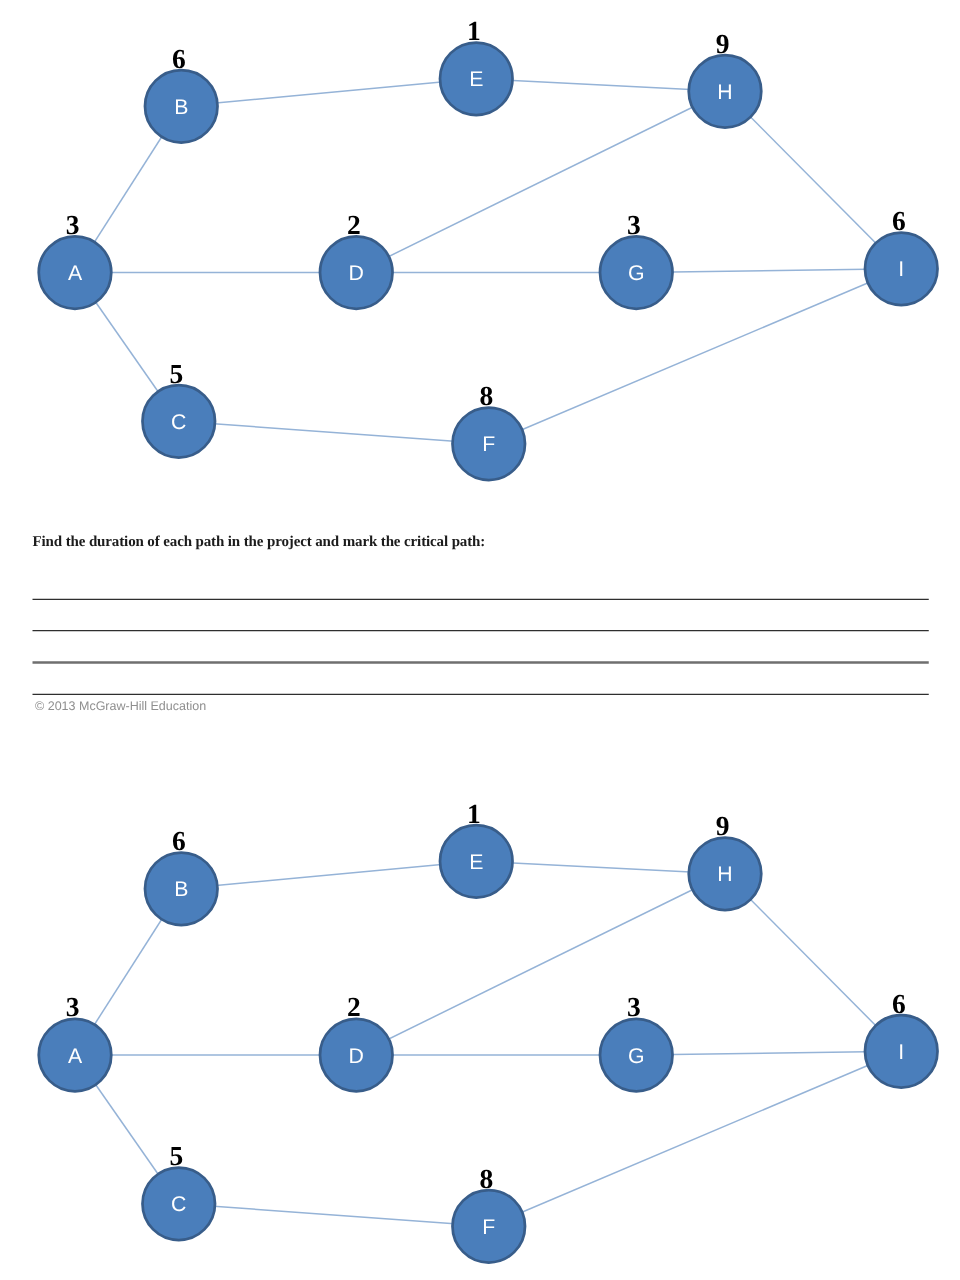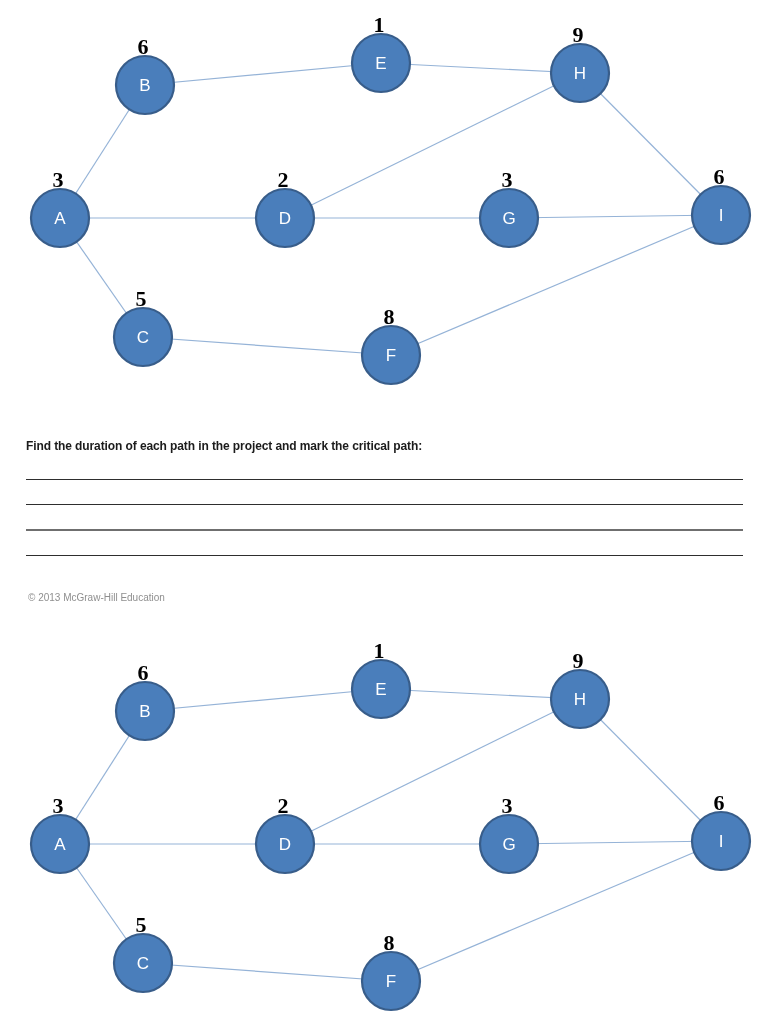--- a/index.html
+++ b/index.html
@@ -15,34 +15,35 @@
   #diagram-bottom { top: 626px; }
 
   svg text { font-family: "Liberation Sans", sans-serif; }
   .node-letter { font-size: 17px; fill: #ffffff; }
   .node-duration {
     font-family: "Liberation Serif", serif;
     font-weight: bold; font-size: 22px; fill: #000000;
   }
 
   .question {
-    position: absolute; left: 26px; top: 439px;
+    position: absolute; left: 26px; top: 426px;
     font-size: 12px; font-weight: bold; color: #1c1c1c;
     letter-spacing: -0.1px;
+    font-family: Liberation Serif, serif;
   }
   .answer-line {
     position: absolute; left: 26px; width: 717px; height: 0;
   }
   .answer-line.l1 { top: 479px; border-top: 1.5px solid #2e2e2e; }
   .answer-line.l2 { top: 504px; border-top: 1.5px solid #2e2e2e; }
   .answer-line.l3 { top: 529px; border-top: 2.5px solid #6f6f6f; }
   .answer-line.l4 { top: 555px; border-top: 1.5px solid #2e2e2e; }
   .footer {
     position: absolute; left: 28px; top: 560px;
-    font-size: 10px; color: #8f8f8f; margin-top: 32px;
+    font-size: 10px; color: #8f8f8f;
   }
 </style>
 </head>
 <body>
 
 <svg id="diagram-top" class="diagram" width="768" height="420" viewBox="0 0 768 420">
     <line x1="60" y1="218" x2="145" y2="85" stroke="#95b3d7" stroke-width="1.2"></line>
     <line x1="60" y1="218" x2="285" y2="218" stroke="#95b3d7" stroke-width="1.2"></line>
     <line x1="60" y1="218" x2="143" y2="337" stroke="#95b3d7" stroke-width="1.2"></line>
     <line x1="145" y1="85" x2="381" y2="63" stroke="#95b3d7" stroke-width="1.2"></line>

